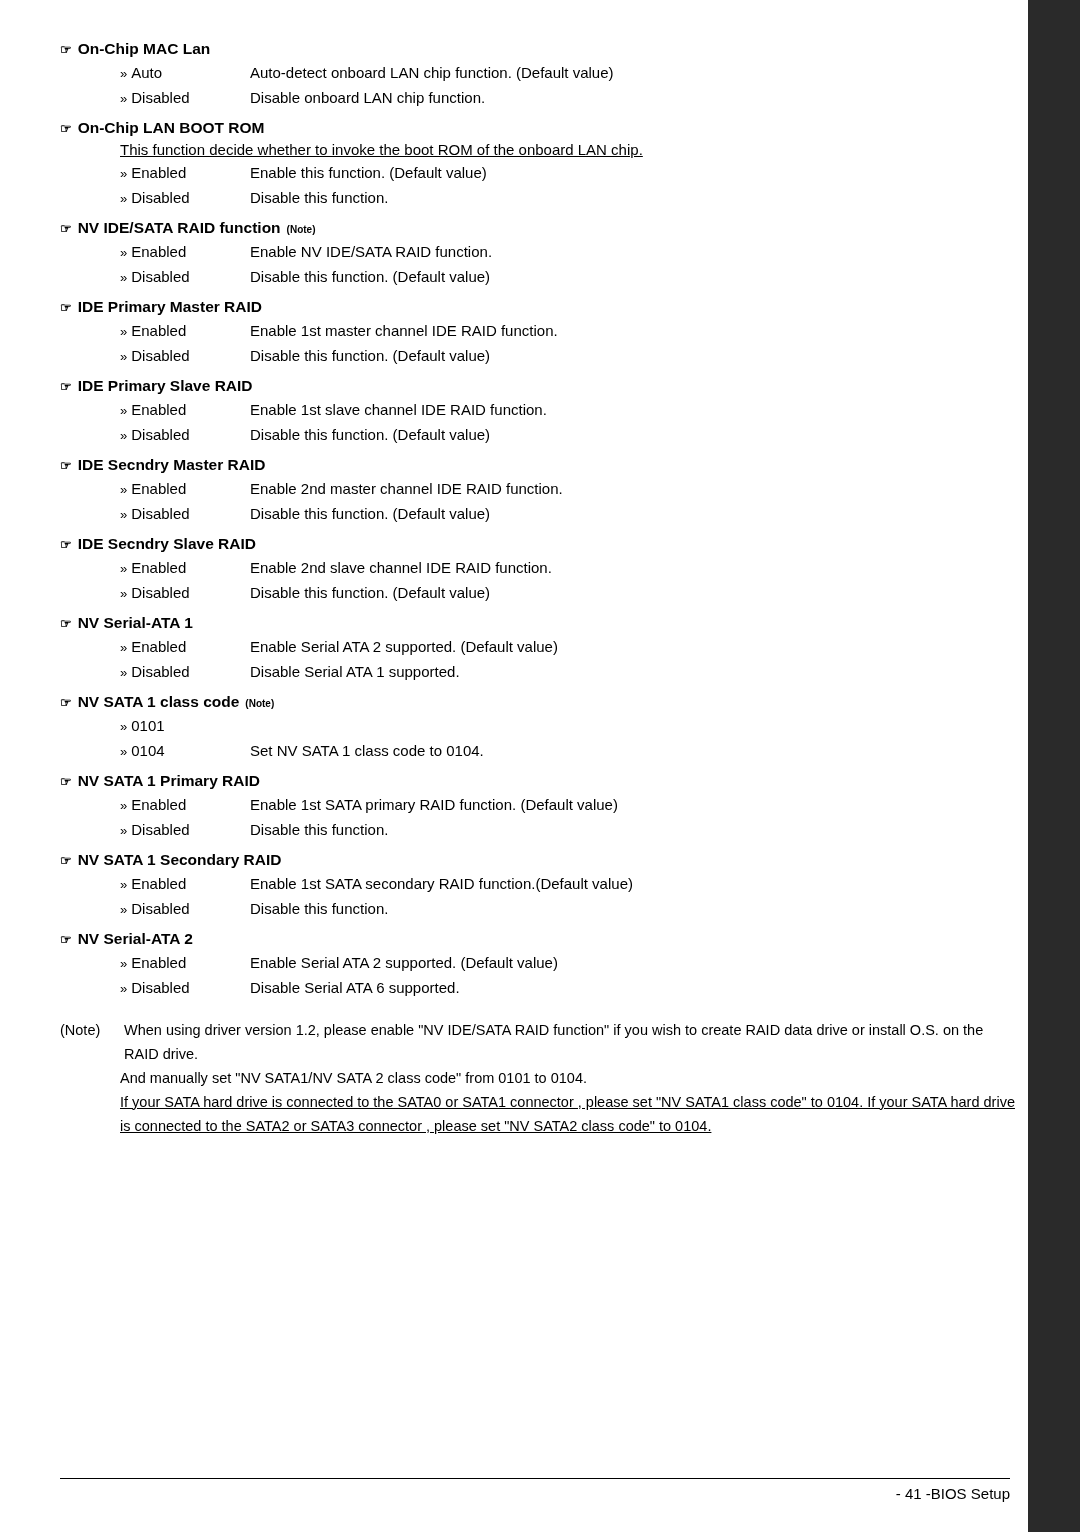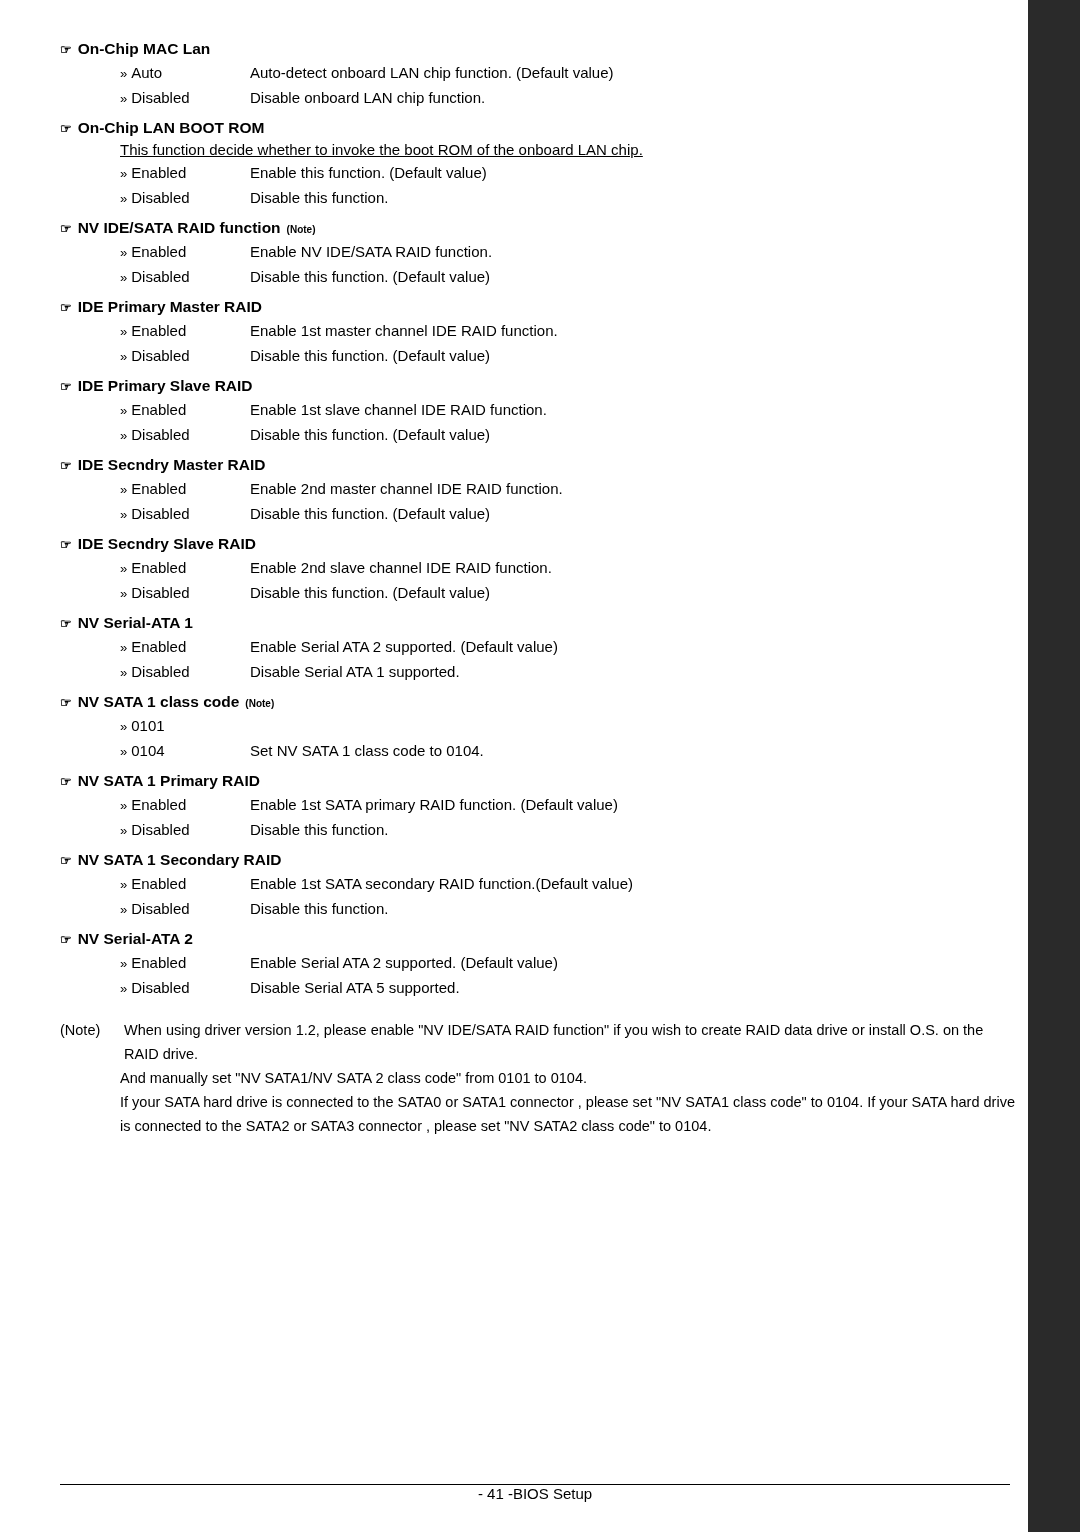--- a/index.html
+++ b/index.html
@@ -107,23 +107,24 @@
       font-size: 14.5px;
       line-height: 1.6;
     }
 
     .footer-bar {
       position: absolute;
       bottom: 30px;
       left: 60px;
       right: 70px;
       display: flex;
-      justify-content: center;
+      justify-content: flex-end;
       align-items: center;
       border-top: 1px solid #000;
+      padding-top: 6px;
     }
   </style>
 </head>
 <body>
 
 <div class="page-container">
   <div class="sidebar-english">
     <span class="sidebar-english-text"></span>
   </div>
 
@@ -384,35 +385,35 @@
               <span class="arrow-icon">»</span>
               <span>Enabled</span>
             </div>
             <div class="option-desc">Enable Serial ATA 2 supported. (Default value)</div>
           </div>
           <div class="option-row">
             <div class="option-key">
               <span class="arrow-icon">»</span>
               <span>Disabled</span>
             </div>
-            <div class="option-desc">Disable Serial ATA 5 supported.</div>
+            <div class="option-desc">Disable Serial ATA 6 supported.</div>
           </div>
         </div>
       </div>
     </div>
 
   <div class="note-section" id="note-container">
 
   <div style="margin-top: 20px; font-size: 14.5px; line-height: 1.65;">
         <div style="display: flex; gap: 4px;">
           <span style="min-width: 60px;">(Note)</span>
           <span>When using driver version 1.2, please enable "NV IDE/SATA RAID function" if you wish to create RAID data drive or install O.S. on the RAID drive.</span>
         </div>
         <div style="margin-left: 60px;">And manually set "NV SATA1/NV SATA 2 class code" from 0101 to 0104.</div>
-        <div style="margin-left: 60px;">If your SATA hard drive is connected  to the SATA0 or SATA1 connector , please set  "NV SATA1 class code" to 0104. If your SATA hard drive is connected  to the SATA2 or SATA3 connector , please set "NV SATA2 class code" to 0104.</div>
+        <div style="margin-left: 60px; text-decoration: underline;">If your SATA hard drive is connected  to the SATA0 or SATA1 connector , please set  "NV SATA1 class code" to 0104. If your SATA hard drive is connected  to the SATA2 or SATA3 connector , please set "NV SATA2 class code" to 0104.</div>
       </div>
     </div>
 
   <div class="footer-bar">
     <span id="footer-page">- 41 -</span>
     <span id="footer-right">BIOS Setup</span>
   </div>
 </div>
 
 </body></html>

